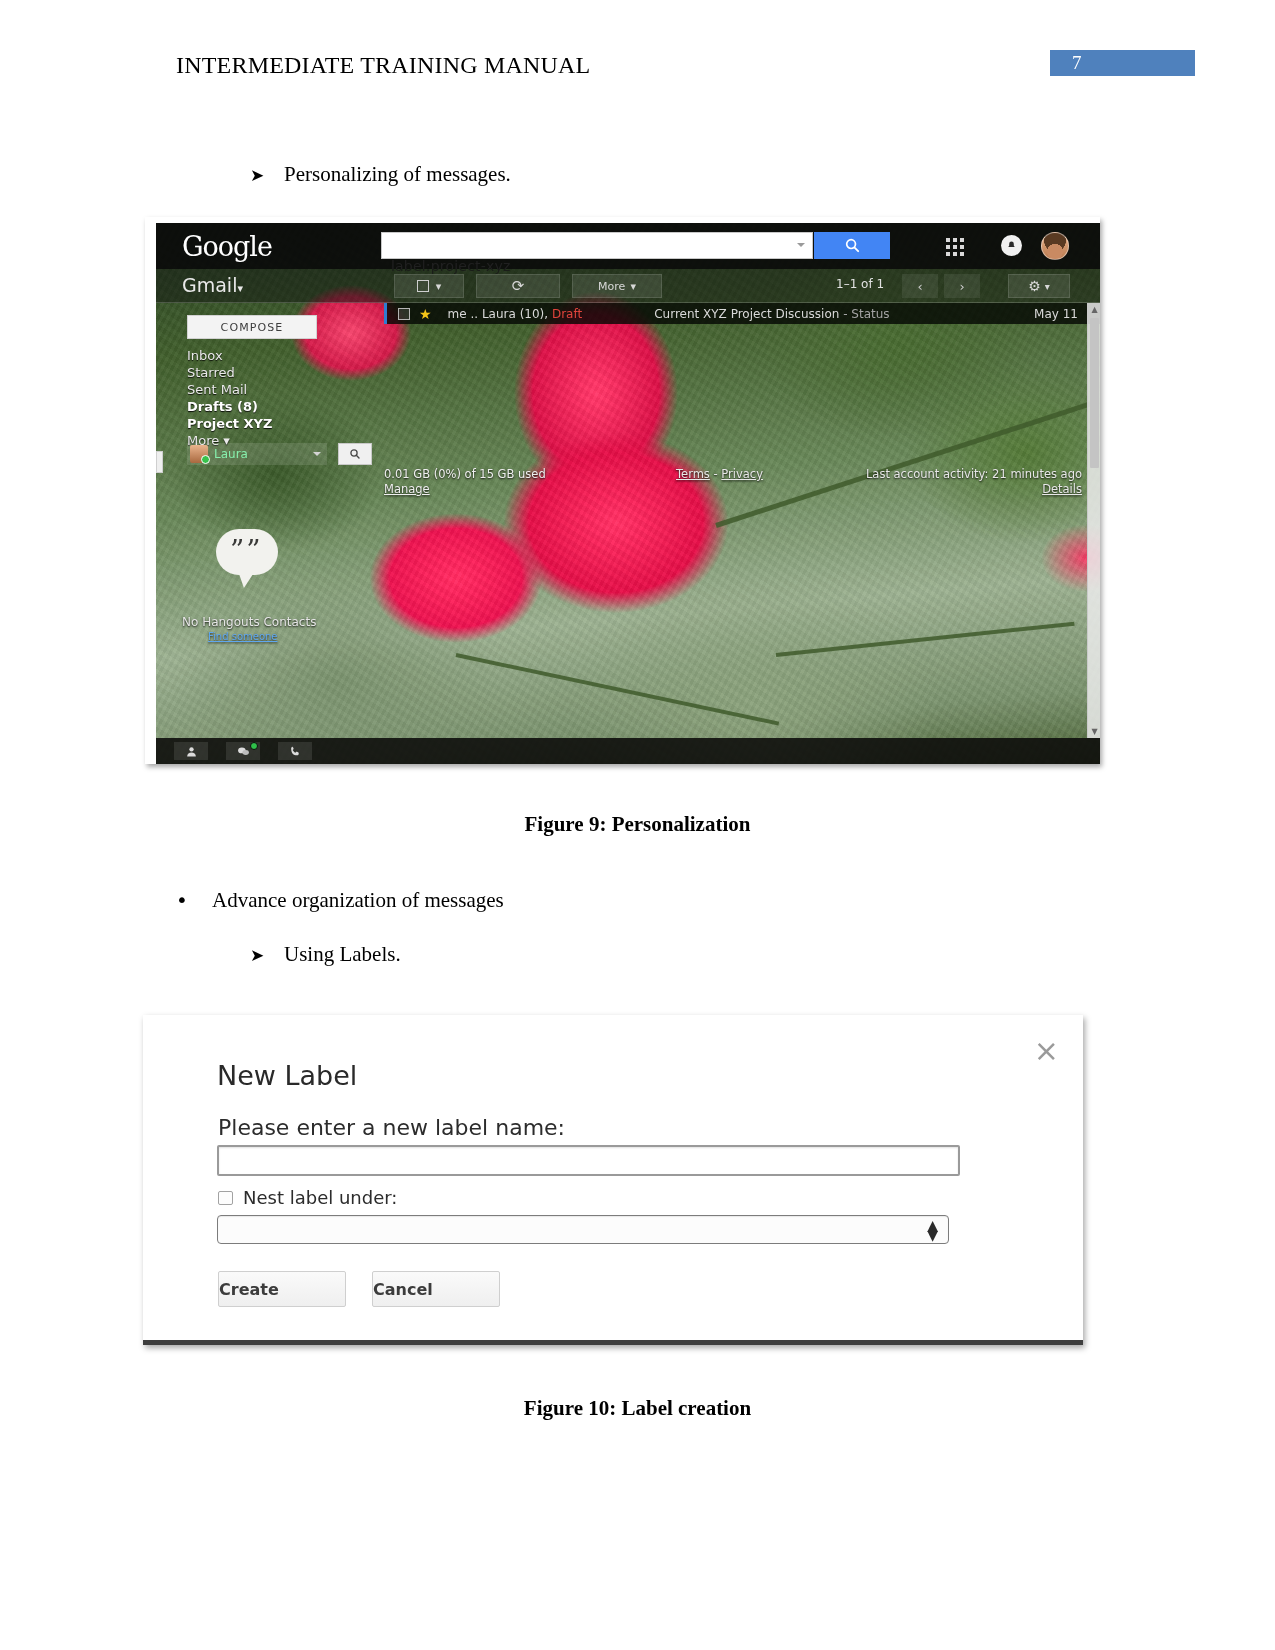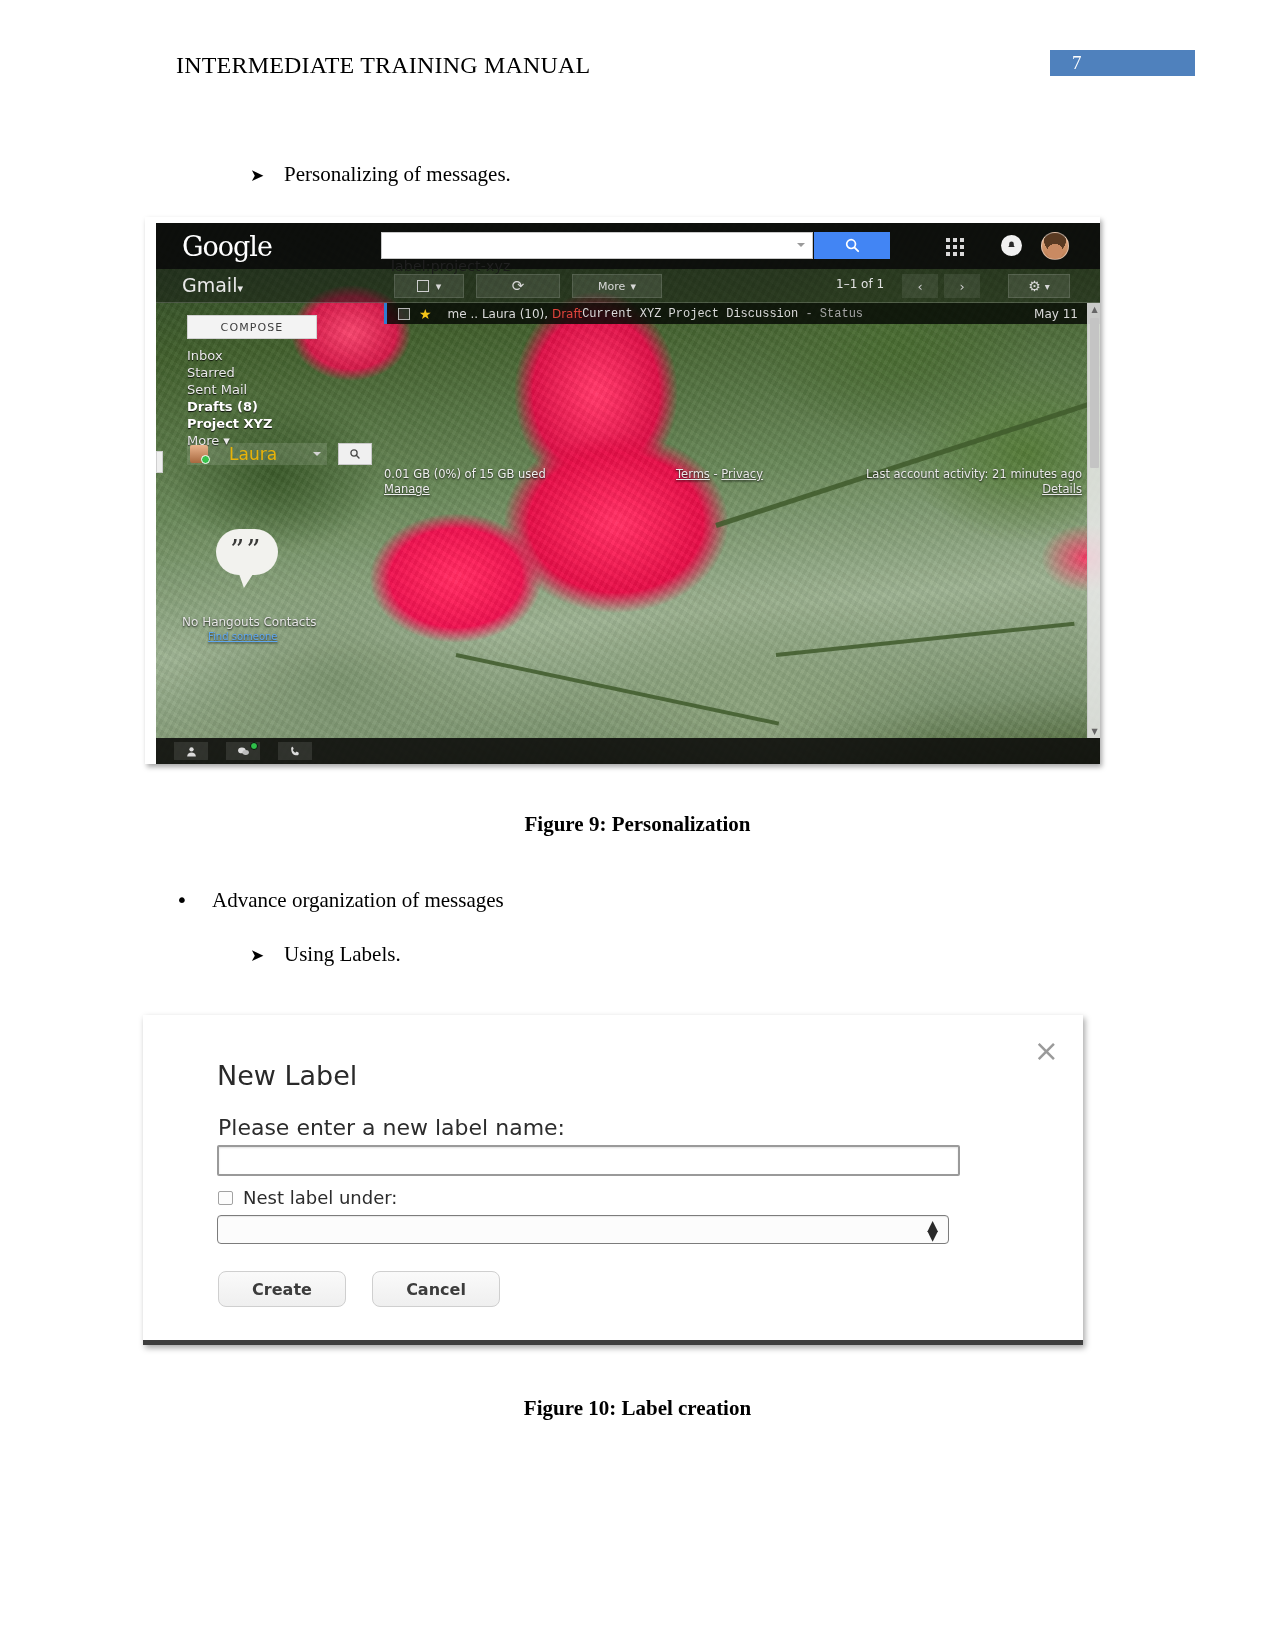--- a/index.html
+++ b/index.html
@@ -199,21 +199,21 @@
   .chatrow .av{
     width:18px;height:18px;margin-left:3px;border-radius:2px;
     background:linear-gradient(#e9b48d,#a9693f);
     position:relative;
   }
   .chatrow .av:after{
     content:"";position:absolute;right:-2px;bottom:-1px;width:7px;height:7px;border-radius:50%;
     background:#36c24b;border:1px solid #fff;
   }
   .chatrow .nm{
-    margin-left:21px;font-family:"DejaVu Sans",sans-serif;font-size:17px;color:#eab308;
+    margin-left:6px;font-family:"DejaVu Sans",sans-serif;font-size:12px;color:#86efac;
   }
   .chatrow .cv{
     margin-left:auto;margin-right:6px;
     width:0;height:0;border-left:4px solid transparent;border-right:4px solid transparent;border-top:4px solid #d4d4d4;
   }
   .chatsearch{
     position:absolute; left:182px; top:220px; width:34px;height:22px;
     background:#f0f0f0;border:1px solid #c9c9c9;
     display:flex;align-items:center;justify-content:center;
   }
@@ -227,21 +227,21 @@
     border-left:3px solid #2f7dd1;
     font-family:"DejaVu Sans", sans-serif; font-size:12px; color:#d9d9d9;
   }
   .msg-row .cbx{
     width:12px;height:12px;border:1px solid #b5b5b5;background:rgba(255,255,255,.12);
     margin-left:11px;
   }
   .msg-row .star{ margin-left:9px; color:#f5c518; font-size:14px; line-height:1;}
   .msg-row .senders{ margin-left:16px; }
   .msg-row .draft{ color:#e1443c; }
-  .msg-row .subject{ white-space:nowrap;font-family:Liberation Mono, monospace; }
+  .msg-row .subject{ margin-left:72px; white-space:nowrap; }
   .msg-row .subject .stat{ color:#a4a4a4; }
   .msg-row .date{ margin-left:auto; margin-right:22px; }
 
   
   .storage{
     position:absolute; left:228px; top:244px;
     font-family:"DejaVu Sans", sans-serif; font-size:11.5px; color:#efefef;
     text-shadow:0 1px 2px rgba(0,0,0,.9);
     line-height:15px;
   }
@@ -365,22 +365,22 @@
     background:#fcfcfc; border:1px solid #7c7c7c; border-radius:4px;
     box-shadow:inset 0 1px 1px rgba(0,0,0,.08);
   }
   .dlg-select .spin{
     position:absolute; right:10px; top:4px;
     font-family:"DejaVu Sans", sans-serif; font-size:14px; color:#2b2b2b; line-height:10px;
   }
   .dlg-btn{
     position:absolute; top:256px; height:36px;
     background:linear-gradient(#fafafa,#efefef);
-    border:1px solid #cfcfcf; border-radius:8px;
-    display:flex; align-items:center; justify-content:center;
+    border:1px solid #cfcfcf; border-radius:2px;
+    display:flex; align-items:center; 
     font-family:"DejaVu Sans", sans-serif; font-weight:bold; font-size:16px; color:#3c3c3c;
   }
   .btn-create{ left:75px; width:128px; }
   .btn-cancel{ left:229px; width:128px; }
 </style>
 </head>
 <body>
 
 <div class="page-header">
   <div class="doc-title">INTERMEDIATE TRAINING MANUAL</div>

